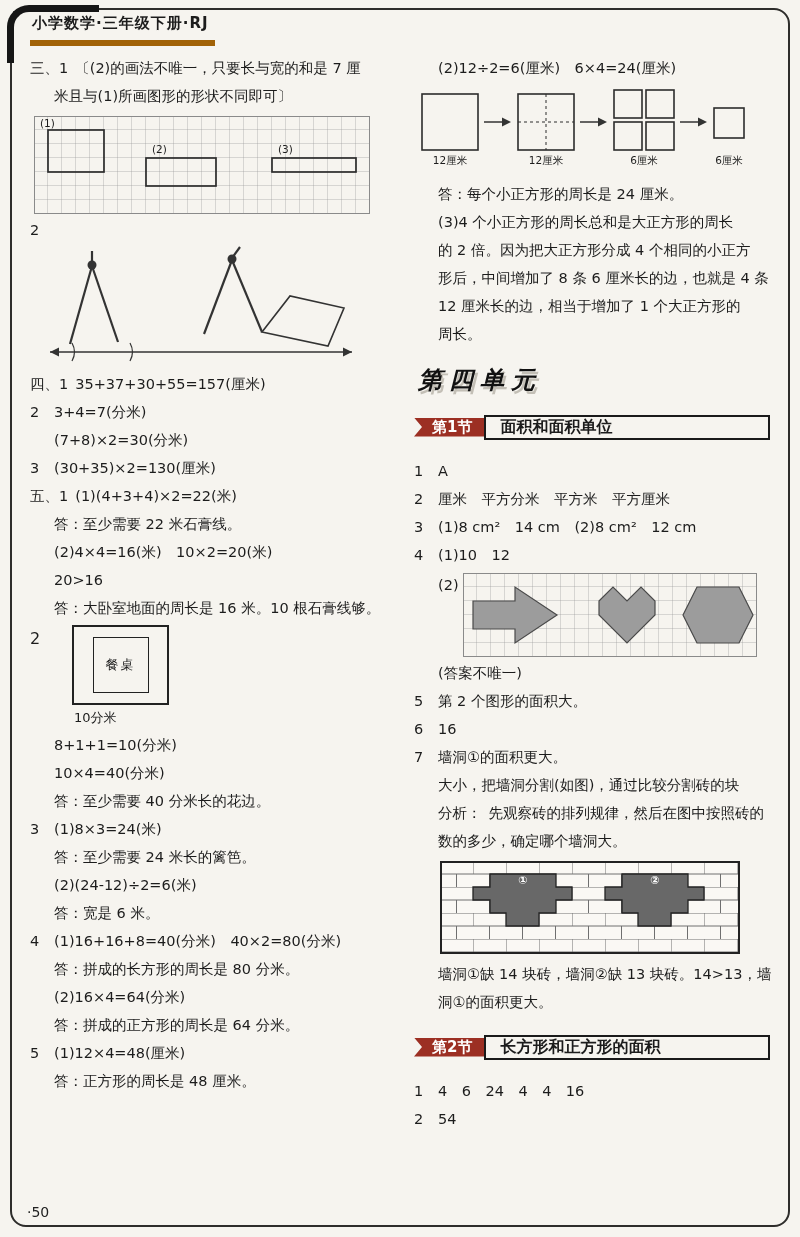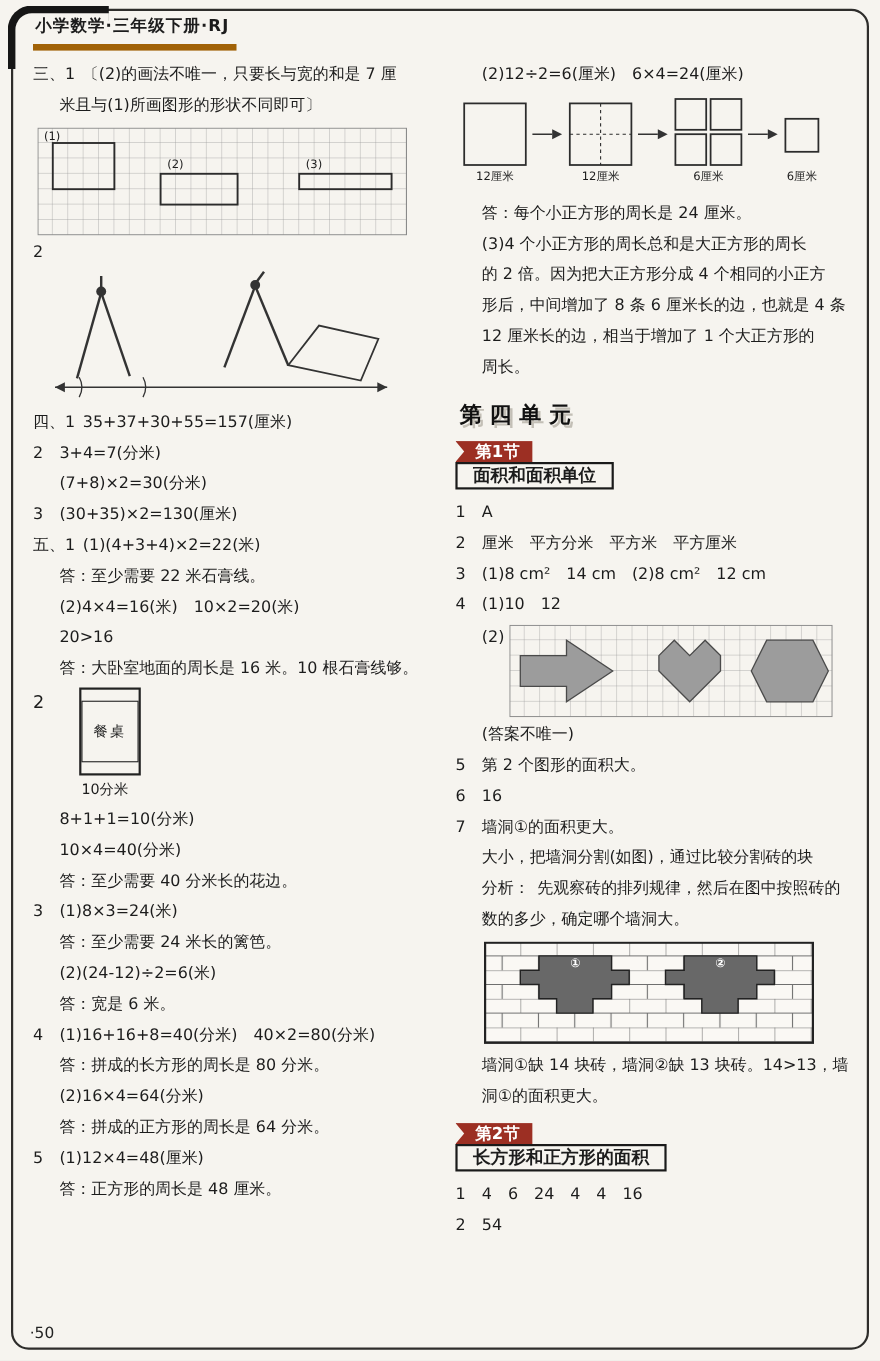--- a/index.html
+++ b/index.html
@@ -22,29 +22,29 @@
   .ind1 { padding-left:24px; }
   .qnum { display:inline-block; min-width:17px; margin-right:7px; font-weight:normal; }
   .diagram { display:block; }
   .grid-svg { margin:6px 0 2px 4px; }
   .compass-svg { margin:2px 0 6px 4px; }
   .squares-svg { margin:4px 0 2px 4px; }
   .bricks-svg { margin:6px 0 6px 26px; }
   .table-block { display:flex; align-items:flex-start; margin:3px 0 4px 0; }
   .table-block .qnum { line-height:28px; }
   .table-figure { margin-left:18px; }
-  .table-outer { width:56px; height:80px; border:2.5px solid #222;
+  .table-outer { width:97px; height:80px; border:2.5px solid #222;
                  display:flex; align-items:center; justify-content:center; background:#f6f4ef; }
   .table-inner { width:56px; height:56px; border:1.5px solid #222;
                  display:flex; align-items:center; justify-content:center;
                  font-size:13px; letter-spacing:2px; }
   .table-caption { font-size:13px; margin-top:4px; padding-left:2px; }
-  .unit-title { font-size:20px; font-weight:bold; letter-spacing:7px; color:#111;
-                margin:16px 0 10px 4px; text-shadow:2.5px 2.5px 0 #c3bfb6; }
-  .section-header { display:flex; align-items:flex-start; height:42px; margin:10px 0 9px 0;flex-direction:column; }
+  .unit-title { font-size:24px; font-weight:bold; letter-spacing:7px; color:#111;
+                margin:16px 0 10px 4px; text-shadow:2.5px 2.5px 0 #c3bfb6;font-style:italic; }
+  .section-header { display:flex; align-items:center; height:42px; margin:10px 0 9px 0; }
   .section-badge { background:#9c2f23; color:#fff; font-weight:bold; font-size:15px;
                    display:flex; align-items:center; padding:0 12px 0 18px;
                    clip-path:polygon(0 0,100% 0,100% 100%,0 100%,8px 50%); }
   .section-title { border:2px solid #1a1a1a; display:flex; align-items:center;
                    padding:0 14px; font-weight:bold; font-size:16px; flex:1; }
   .area-row { display:flex; align-items:flex-start; margin:2px 0 2px 0; }
   .area-label { font-size:14.5px; line-height:28px; padding-left:24px; flex:0 0 auto; }
   .area-svg { margin:2px 0 0 4px; }
   .footer { position:absolute; left:27px; bottom:17px; font-size:14px; color:#222; }
 </style>

